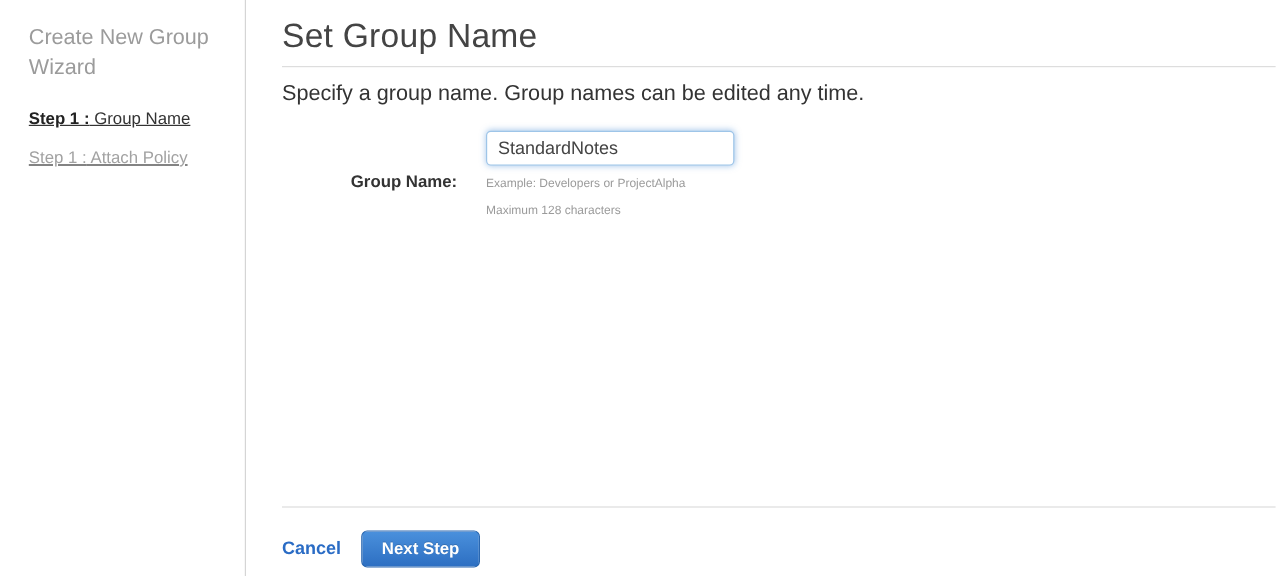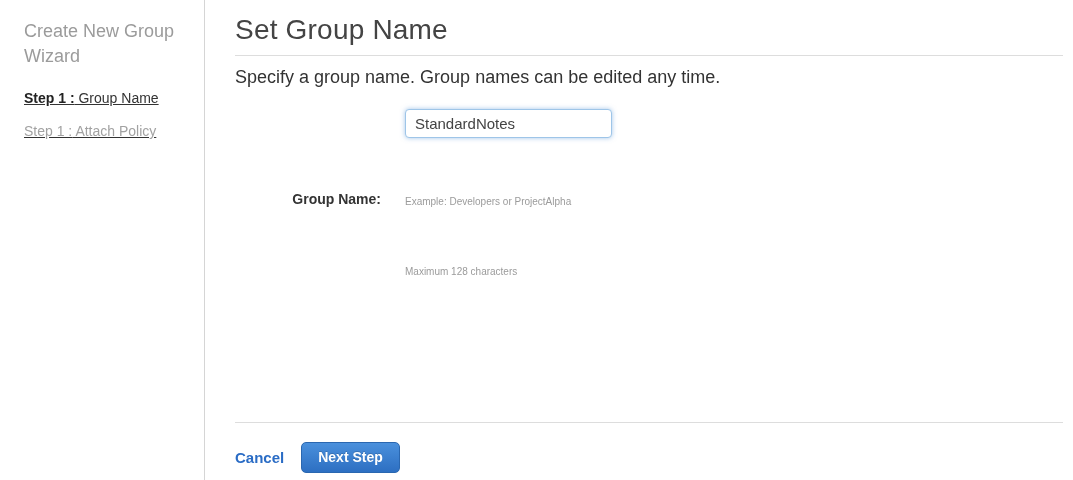--- a/index.html
+++ b/index.html
@@ -76,21 +76,21 @@
   .field-label {
     width: 170px;
     min-width: 170px;
     text-align: right;
     font-size: 14px;
     font-weight: 700;
     color: #333333;
     padding-top: 8px;
     padding-right: 24px;
   }
-  .field-col { display: flex; flex-direction: column; gap: 48px; }
+  .field-col { display: flex; flex-direction: column; }
   .text-input {
     width: 207px;
     height: 29px;
     padding: 4px 9px;
     font-family: "Liberation Sans", "DejaVu Sans", sans-serif;
     font-size: 15px;
     color: #444444;
     background: #ffffff;
     border: 1px solid #9ec5e8;
     border-radius: 4px;

